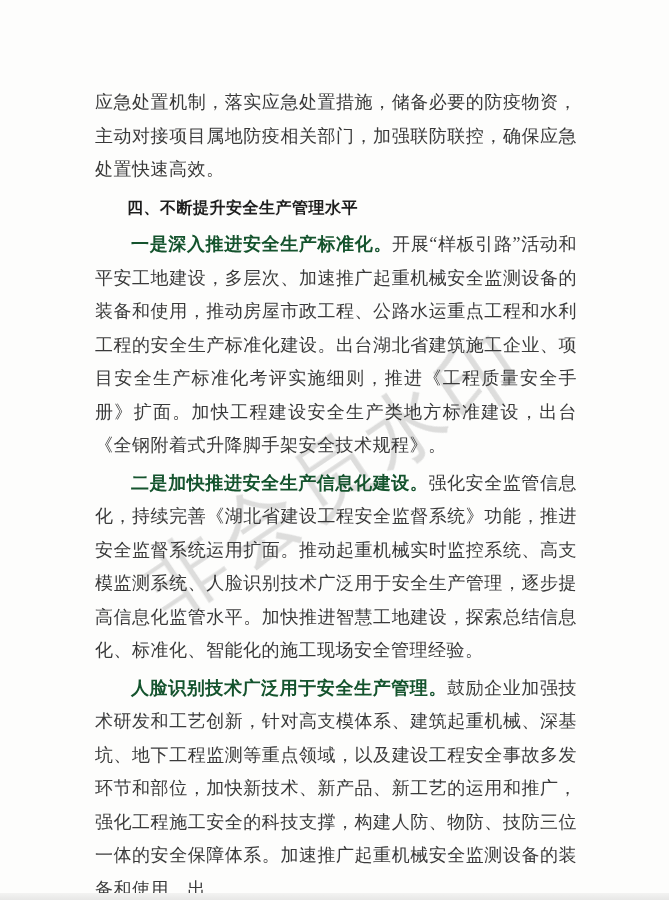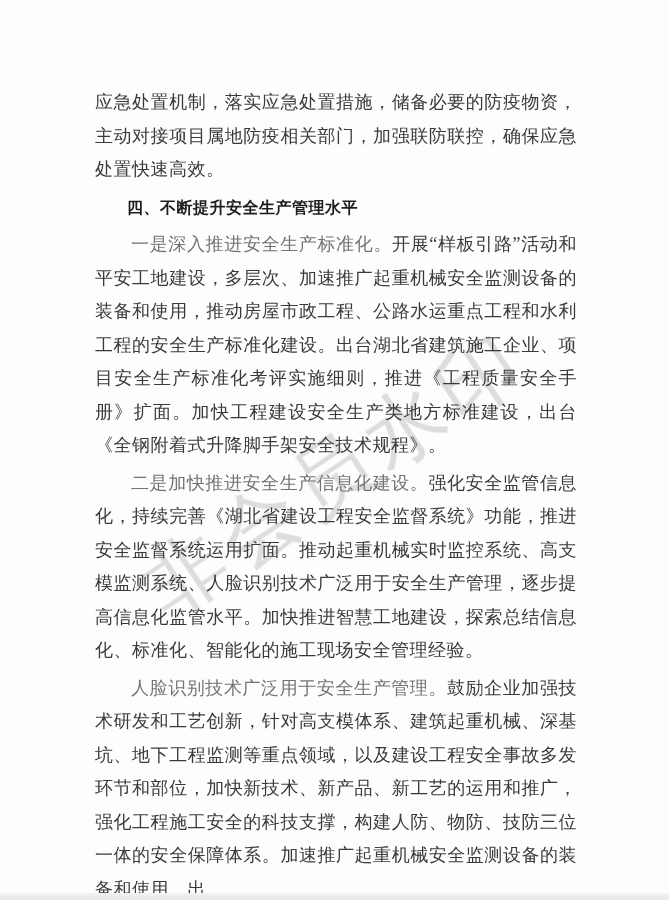--- a/index.html
+++ b/index.html
@@ -38,22 +38,22 @@
   .section-heading {
     margin: 0 0 4px 0;
     text-indent: 2em;
     font-size: 16px;
     font-weight: bold;
     color: #1d1d1d;
     line-height: 33.5px;
   }
 
   .lead {
-    font-weight: normal;
-    color: #737373;
+    font-weight: bold;
+    color: #14532d;
   }
 
   .watermark {
     position: absolute;
     left: 95px;
     top: 432px;
     width: 480px;
     height: 84px;
     line-height: 84px;
     font-size: 80px;

